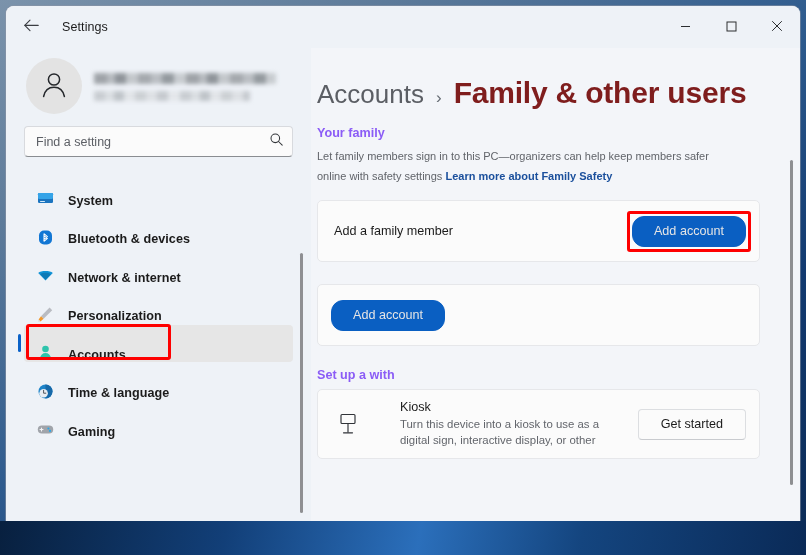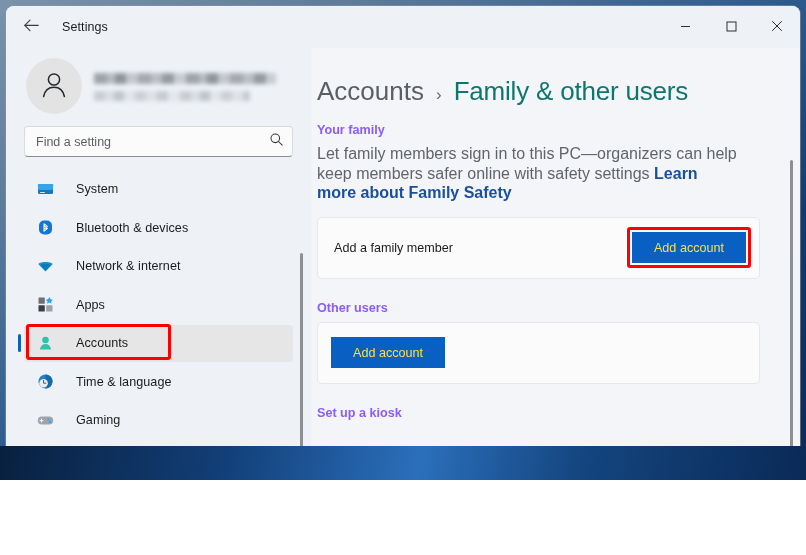--- a/index.html
+++ b/index.html
@@ -8,21 +8,21 @@
     width: 806px;
     height: 555px;
     overflow: hidden;
     font-family: "Liberation Sans", sans-serif;
   }
 
   
   #desktop {
     position: relative;
     width: 806px;
-    height: 480px;
+    height: 555px;
     background:
       linear-gradient(150deg, #7b93ab 0%, #5d7b9a 22%, #2e5b8e 48%, #123a70 72%, #0b2a55 100%);
     overflow: hidden;
   }
   #desktop::after {
     content: "";
     position: absolute;
     left: 0; right: 0; bottom: 0;
     height: 34px;
     background: linear-gradient(100deg, #0a2348 0%, #12417c 30%, #1f64b0 55%, #0e3straight 70%, #0a2a57 100%);
@@ -157,24 +157,25 @@
     overflow: hidden;
     position: relative;
     padding-right: 18px;
   }
   .nav-item {
     position: relative;
     height: 37px;
     margin: 1.5px 0 1.5px 18px;
     border-radius: 4px;
     display: flex;
-    align-items: center;
-    gap: 22px;
+    align-items: flex-end;
+    gap: 14px;
     padding-left: 12px;
     cursor: pointer;
+    font-weight: bold;
   }
   .nav-item.selected { background: #e6e6e6; }
   .nav-item.selected::before {
     content: "";
     position: absolute;
     left: -6px;
     top: 9px;
     width: 3px;
     height: 18px;
     border-radius: 2px;
@@ -229,34 +230,34 @@
     padding: 12px 0 0 0;
     margin-bottom: 16px;
   }
   .crumb-parent {
     font-size: 26px;
     color: #5b5e64;
     cursor: pointer;
   }
   .crumb-sep { font-size: 17px; color: #646a72; }
   .crumb-current {
-    font-size: 26px;
-    color: #0f766e;
-    font-weight: 400;
+    font-size: 30px;
+    color: #7f1d1d;
+    font-weight: 700;
     letter-spacing: -.2px;
   }
 
   .section-title {
     font-size: 12.6px;
     font-weight: bold;
     color: #8b5cf6;
     margin: 6px 0 7px 0;
   }
   .section-desc {
-    font-size: 16px;
+    font-size: 11px;
     color: #61646a;
     line-height: 19.5px;
     max-width: 423px;
     margin-bottom: 14px;
   }
   .inline-link {
     color: #1a4f9c;
     font-weight: bold;
     text-decoration: none;
     cursor: pointer;
@@ -289,23 +290,23 @@
   .card-title { font-size: 12.6px; color: #1b1b1b; margin-bottom: 2px; }
   .card-sub {
     font-size: 11.4px;
     color: #62656b;
     line-height: 16px;
     max-width: 290px;
   }
 
   .btn-primary {
     background: #0a5fc2;
-    color: #fde047;
+    color: #e5e5e5;
     border: 1px solid #0a5fc2;
-    border-radius: 0;
+    border-radius: 12px;
     font-family: "Liberation Sans", sans-serif;
     font-size: 12.6px;
     height: 31px;
     padding: 0 21px;
     cursor: pointer;
     white-space: nowrap;
   }
   .btn-secondary {
     background: #fbfbfb;
     color: #1b1b1b;
@@ -442,32 +443,31 @@
           <div class="nav-item">
             <span class="nav-icon">
               <svg width="17" height="17" viewBox="0 0 17 17">
                 <path d="M1.2 6 C4 3.4 13 3.4 15.8 6 L8.5 13.4 Z" fill="#1193d6"></path>
                 <path d="M3.3 7.2 C5.5 5.4 11.5 5.4 13.7 7.2 L8.5 12.8 Z" fill="#0e7ab6"></path>
               </svg>
             </span>
             <span class="nav-label">Network &amp; internet</span>
           </div>
 
-
           <div class="nav-item">
             <span class="nav-icon">
               <svg width="17" height="17" viewBox="0 0 17 17">
-                <rect x="1.5" y="1.5" width="6.3" height="6.3" rx=".6" fill="#6d7076"></rect>
-                <rect x="1.5" y="9.2" width="6.3" height="6.3" rx=".6" fill="#3b3e44"></rect>
-                <rect x="9.2" y="9.2" width="6.3" height="6.3" rx=".6" fill="#9ea1a7"></rect>
-                <path d="M12.3 1 L13.6 3.3 L15.9 3.7 L14.1 5.4 L14.6 7.7 L12.3 6.5 L10 7.7 L10.5 5.4 L8.7 3.7 L11 3.3 Z" fill="#27a8ea"></path>
-              </svg>
-            </span>
-            <span class="nav-label">Apps</span>
-          </div>
+                <path d="M12.6 1.6 L15.2 4.2 L6.6 12.8 L4 10.2 Z" fill="#b9bcc2"></path>
+                <path d="M4 10.2 L6.6 12.8 L3.4 15.4 L1.6 13.6 Z" fill="#f0992e"></path>
+                <path d="M1.6 13.6 L3.4 15.4 L1.2 15.8 Z" fill="#d9d9dd"></path>
+              </svg>
+            </span>
+            <span class="nav-label">Personalization</span>
+          </div>
+
 
           <div class="nav-item selected">
             <span class="annot-box"></span>
             <span class="nav-icon">
               <svg width="17" height="17" viewBox="0 0 17 17">
                 <circle cx="8.5" cy="5" r="3.3" fill="#2ec4ac"></circle>
                 <path d="M2.8 14.6 C3.4 10.9 5.7 9 8.5 9 C11.3 9 13.6 10.9 14.2 14.6 Z" fill="#2ec4ac"></path>
               </svg>
             </span>
             <span class="nav-label">Accounts</span>
@@ -520,28 +520,41 @@
             <div class="card">
               <span class="card-label">Add a family member</span>
               <span class="btn-annot-wrap">
                 <button class="btn-primary">Add account</button>
                 <span class="annot-box"></span>
               </span>
             </div>
           </div>
 
           <div>
-            <div class="section-title">Other users</div>
             <div class="card">
               <button class="btn-primary">Add account</button>
             </div>
           </div>
 
           <div>
-            <div class="section-title">Set up a kiosk</div>
+            <div class="section-title">Set up a with</div>
+            <div class="card">
+              <span class="kiosk-icon">
+                <svg width="22" height="24" viewBox="0 0 22 24" fill="none" stroke="#303338" stroke-width="1.15">
+                  <rect x="4" y="2.5" width="14" height="9" rx="1"></rect>
+                  <path d="M11 11.5 V20.5"></path>
+                  <path d="M6.5 20.8 H15.5" stroke-linecap="round"></path>
+                </svg>
+              </span>
+              <span class="card-texts">
+                <span class="card-title" style="display:block">Kiosk</span>
+                <span class="card-sub" style="display:block">Turn this device into a kiosk to use as a digital sign, interactive display, or other</span>
+              </span>
+              <button class="btn-secondary">Get started</button>
+            </div>
           </div>
 
         </div>
         <div id="main-scroll"></div>
       </div>
 
     </div>
   </div>
 </div>
 

